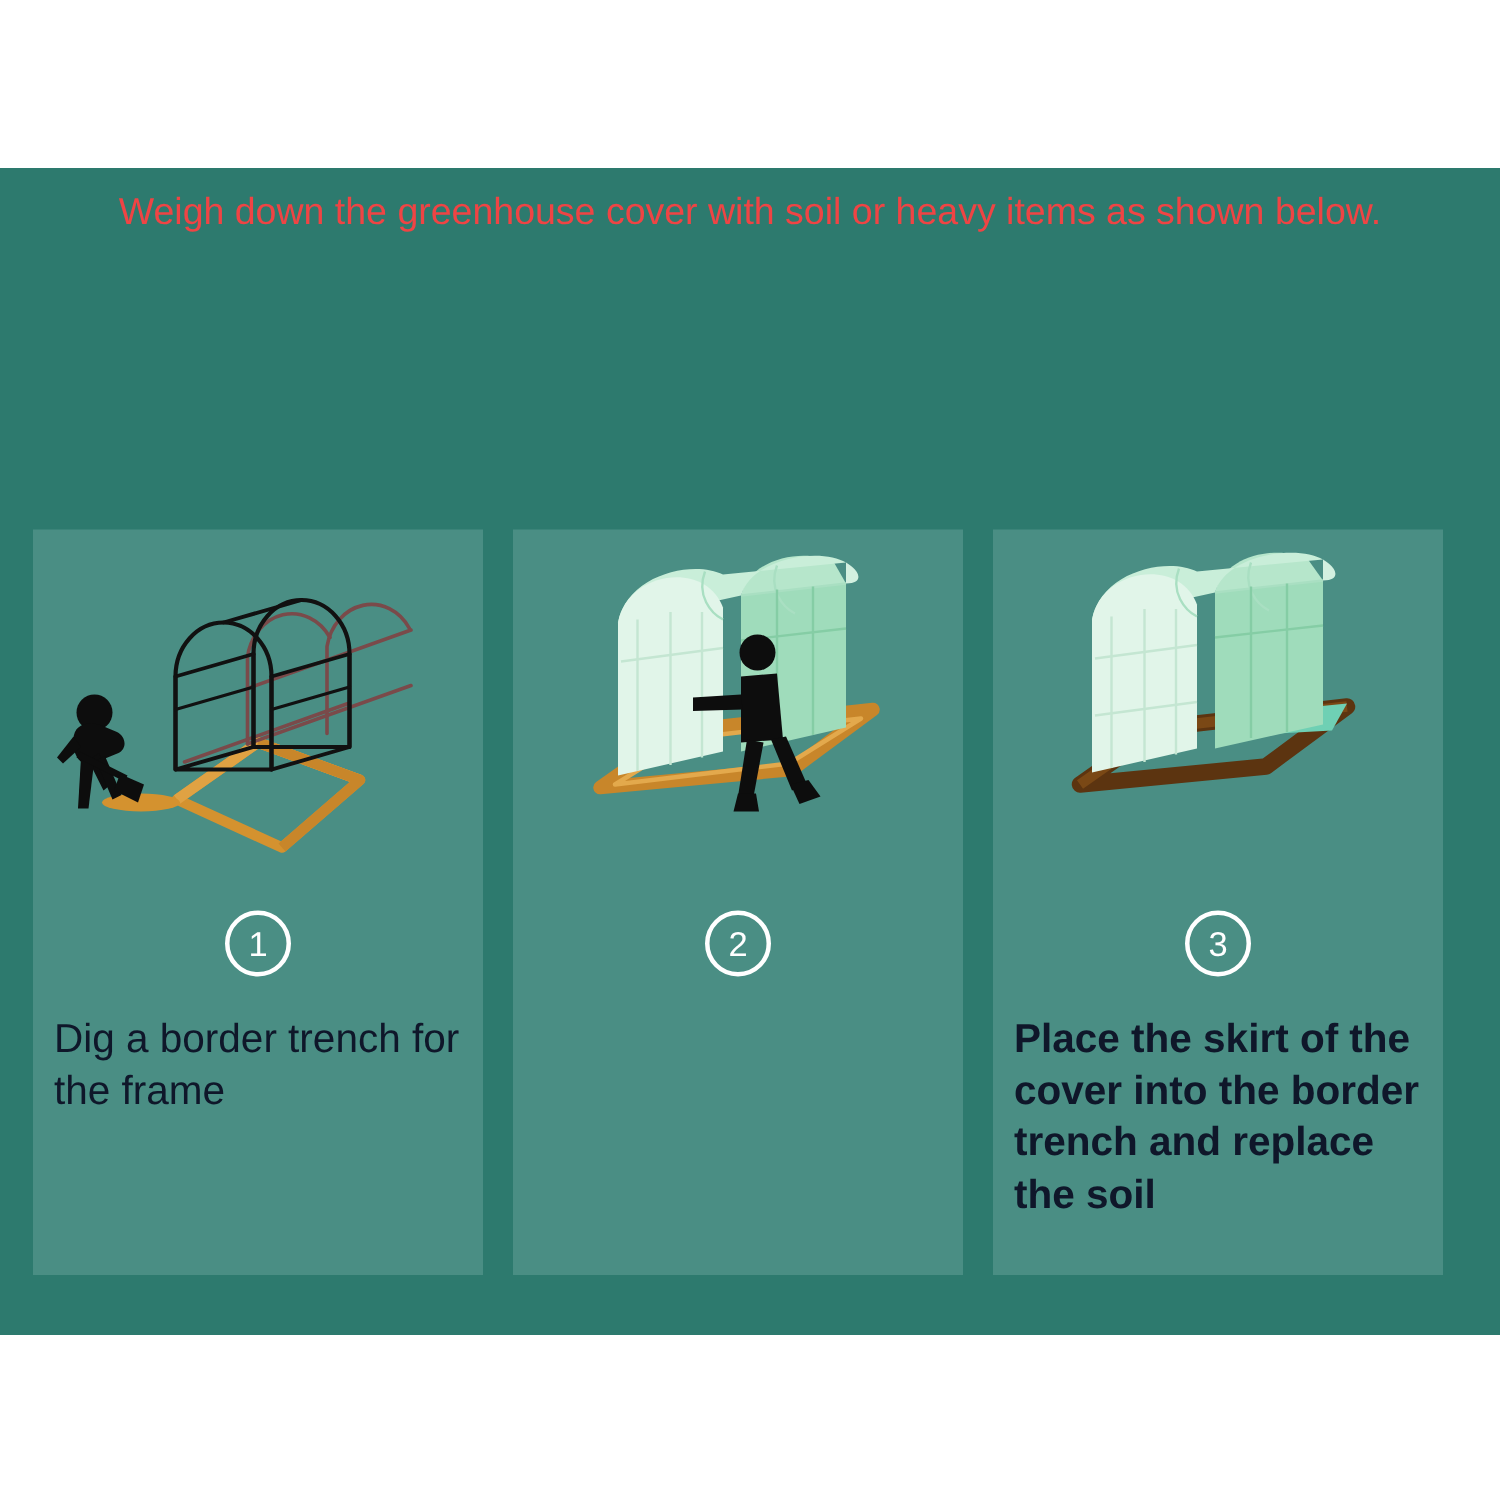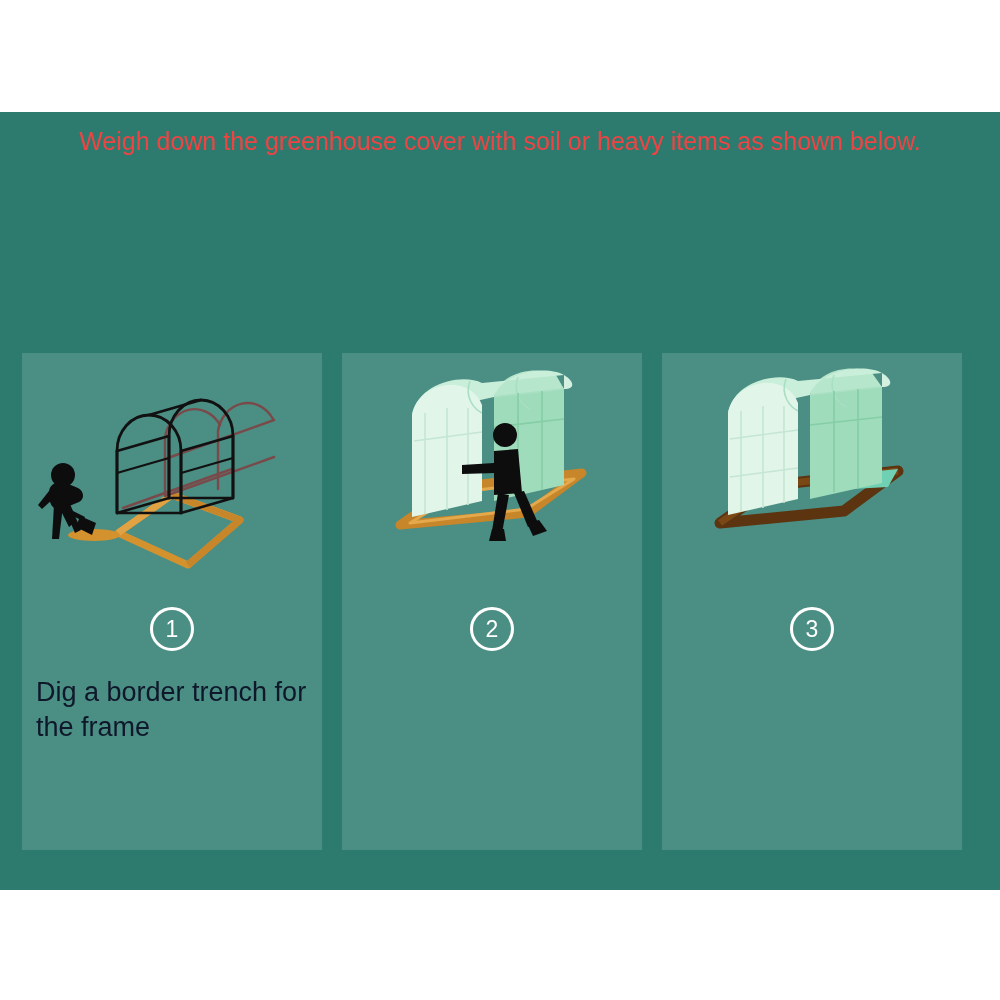--- a/index.html
+++ b/index.html
@@ -274,16 +274,17 @@
               <path d="M 172 38 L 172 139"></path>
               <path d="M 196 36 L 196 135"></path>
               <path d="M 148 72 L 220 64"></path>
             </g>
 
             <path d="M 220 20 C 230 26 232 34 220 34 Z" fill="#d3f0e0"></path>
           </g>
         </svg>
       </div>
       <div class="step-badge">3</div>
+      <p class="caption bold">Place the skirt of the cover into the border trench and replace the soil</p>
     </div>
 
   </div>
 </div>
 
 </body></html>

